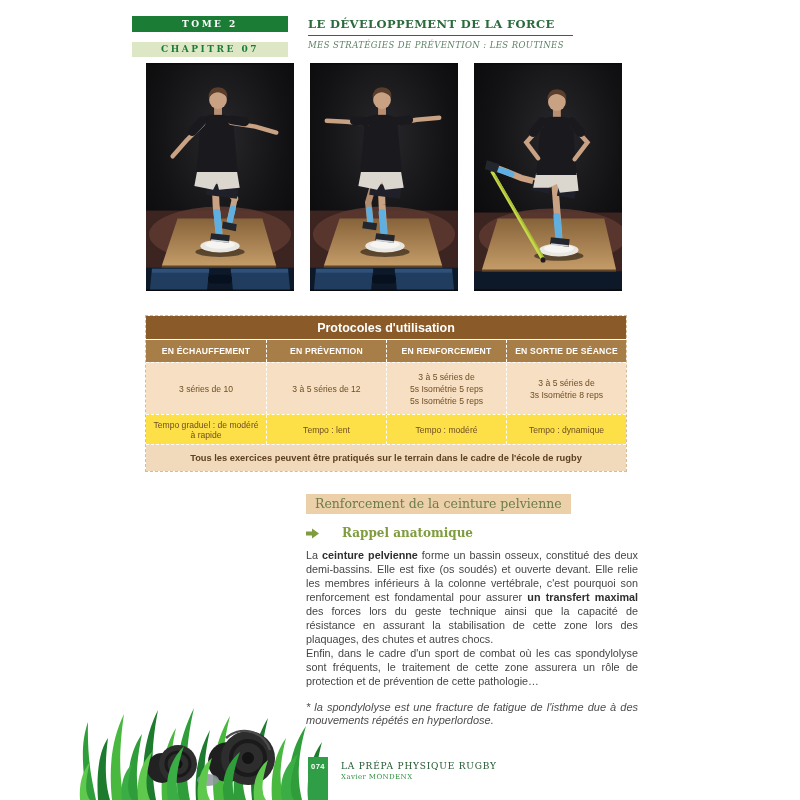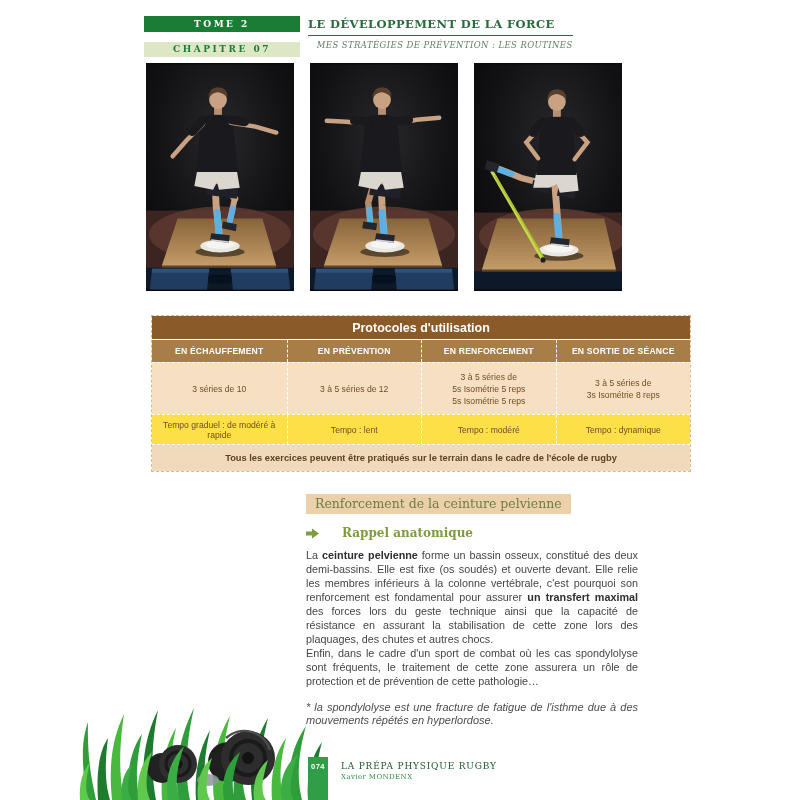--- a/index.html
+++ b/index.html
@@ -1,38 +1,38 @@
 <!DOCTYPE html>
 <html><head>
 <meta charset="utf-8">
 <style>
   html,body{margin:0;padding:0;}
   body{
     width:800px;height:800px;position:relative;background:#ffffff;
     font-family:"Liberation Sans",sans-serif;overflow:hidden;
   }
   
-  .badges{position:absolute;left:144px;top:16px;width:156px;}
+  .badges{position:absolute;left:132px;top:16px;width:156px;}
   .badge{box-sizing:border-box;height:16px;text-align:center;
     font-family:"DejaVu Serif",serif;font-weight:bold;font-size:9px;
     letter-spacing:2.5px;line-height:16px;}
   .badge.tome{background:#1b7d35;color:#ffffff;}
   .badge.chap{background:#dde7c6;color:#1b7d35;margin-top:10px;height:15px;line-height:15px;}
   .head-right{position:absolute;left:308px;top:14px;}
   .head-title{display:inline-block;font-family:"DejaVu Serif",serif;font-weight:bold;
     font-size:11.5px;color:#2c6b3e;letter-spacing:.4px;border-bottom:1.5px solid #2c6b3e;
     padding:0 18px 4px 0;}
   .head-sub{margin-top:4px;font-family:"DejaVu Serif",serif;font-style:italic;
-    font-size:8.5px;color:#5d8266;letter-spacing:.4px;text-align:right;}
+    font-size:8.5px;color:#5d8266;letter-spacing:.4px;}
   
   .photos{position:absolute;left:146px;top:63px;display:flex;gap:16px;}
   .photo{width:148px;height:228px;background:#0a0a0b;}
   .photo svg{display:block;width:148px;height:228px;}
   
-  .ptable{position:absolute;left:151px;top:315px;width:540px;box-sizing:border-box;
+  .ptable{position:absolute;left:145px;top:315px;width:482px;box-sizing:border-box;
     border:1px dashed #d8bb92;}
   .t-title{background:#8a5a28;color:#fff;text-align:center;font-weight:bold;
     font-size:12.5px;padding:5px 0 4px;border-bottom:1px solid #fff;}
   .t-grid{display:grid;grid-template-columns:repeat(4,1fr);}
   .t-grid > div{display:grid;place-items:center;text-align:center;padding:3px 6px;box-sizing:border-box;}
   .t-grid > div + div{border-left:1px dashed #ffffff;}
   .t-head{background:#a87e48;}
   .t-head > div{color:#fff;font-weight:bold;font-size:8.6px;letter-spacing:.2px;min-height:22px;}
   .t-row1{background:#f6dfc2;border-top:1px dashed #fff;}
   .t-row1 > div{color:#6f4e23;font-size:8.6px;min-height:51px;white-space:pre-line;line-height:12px;}

